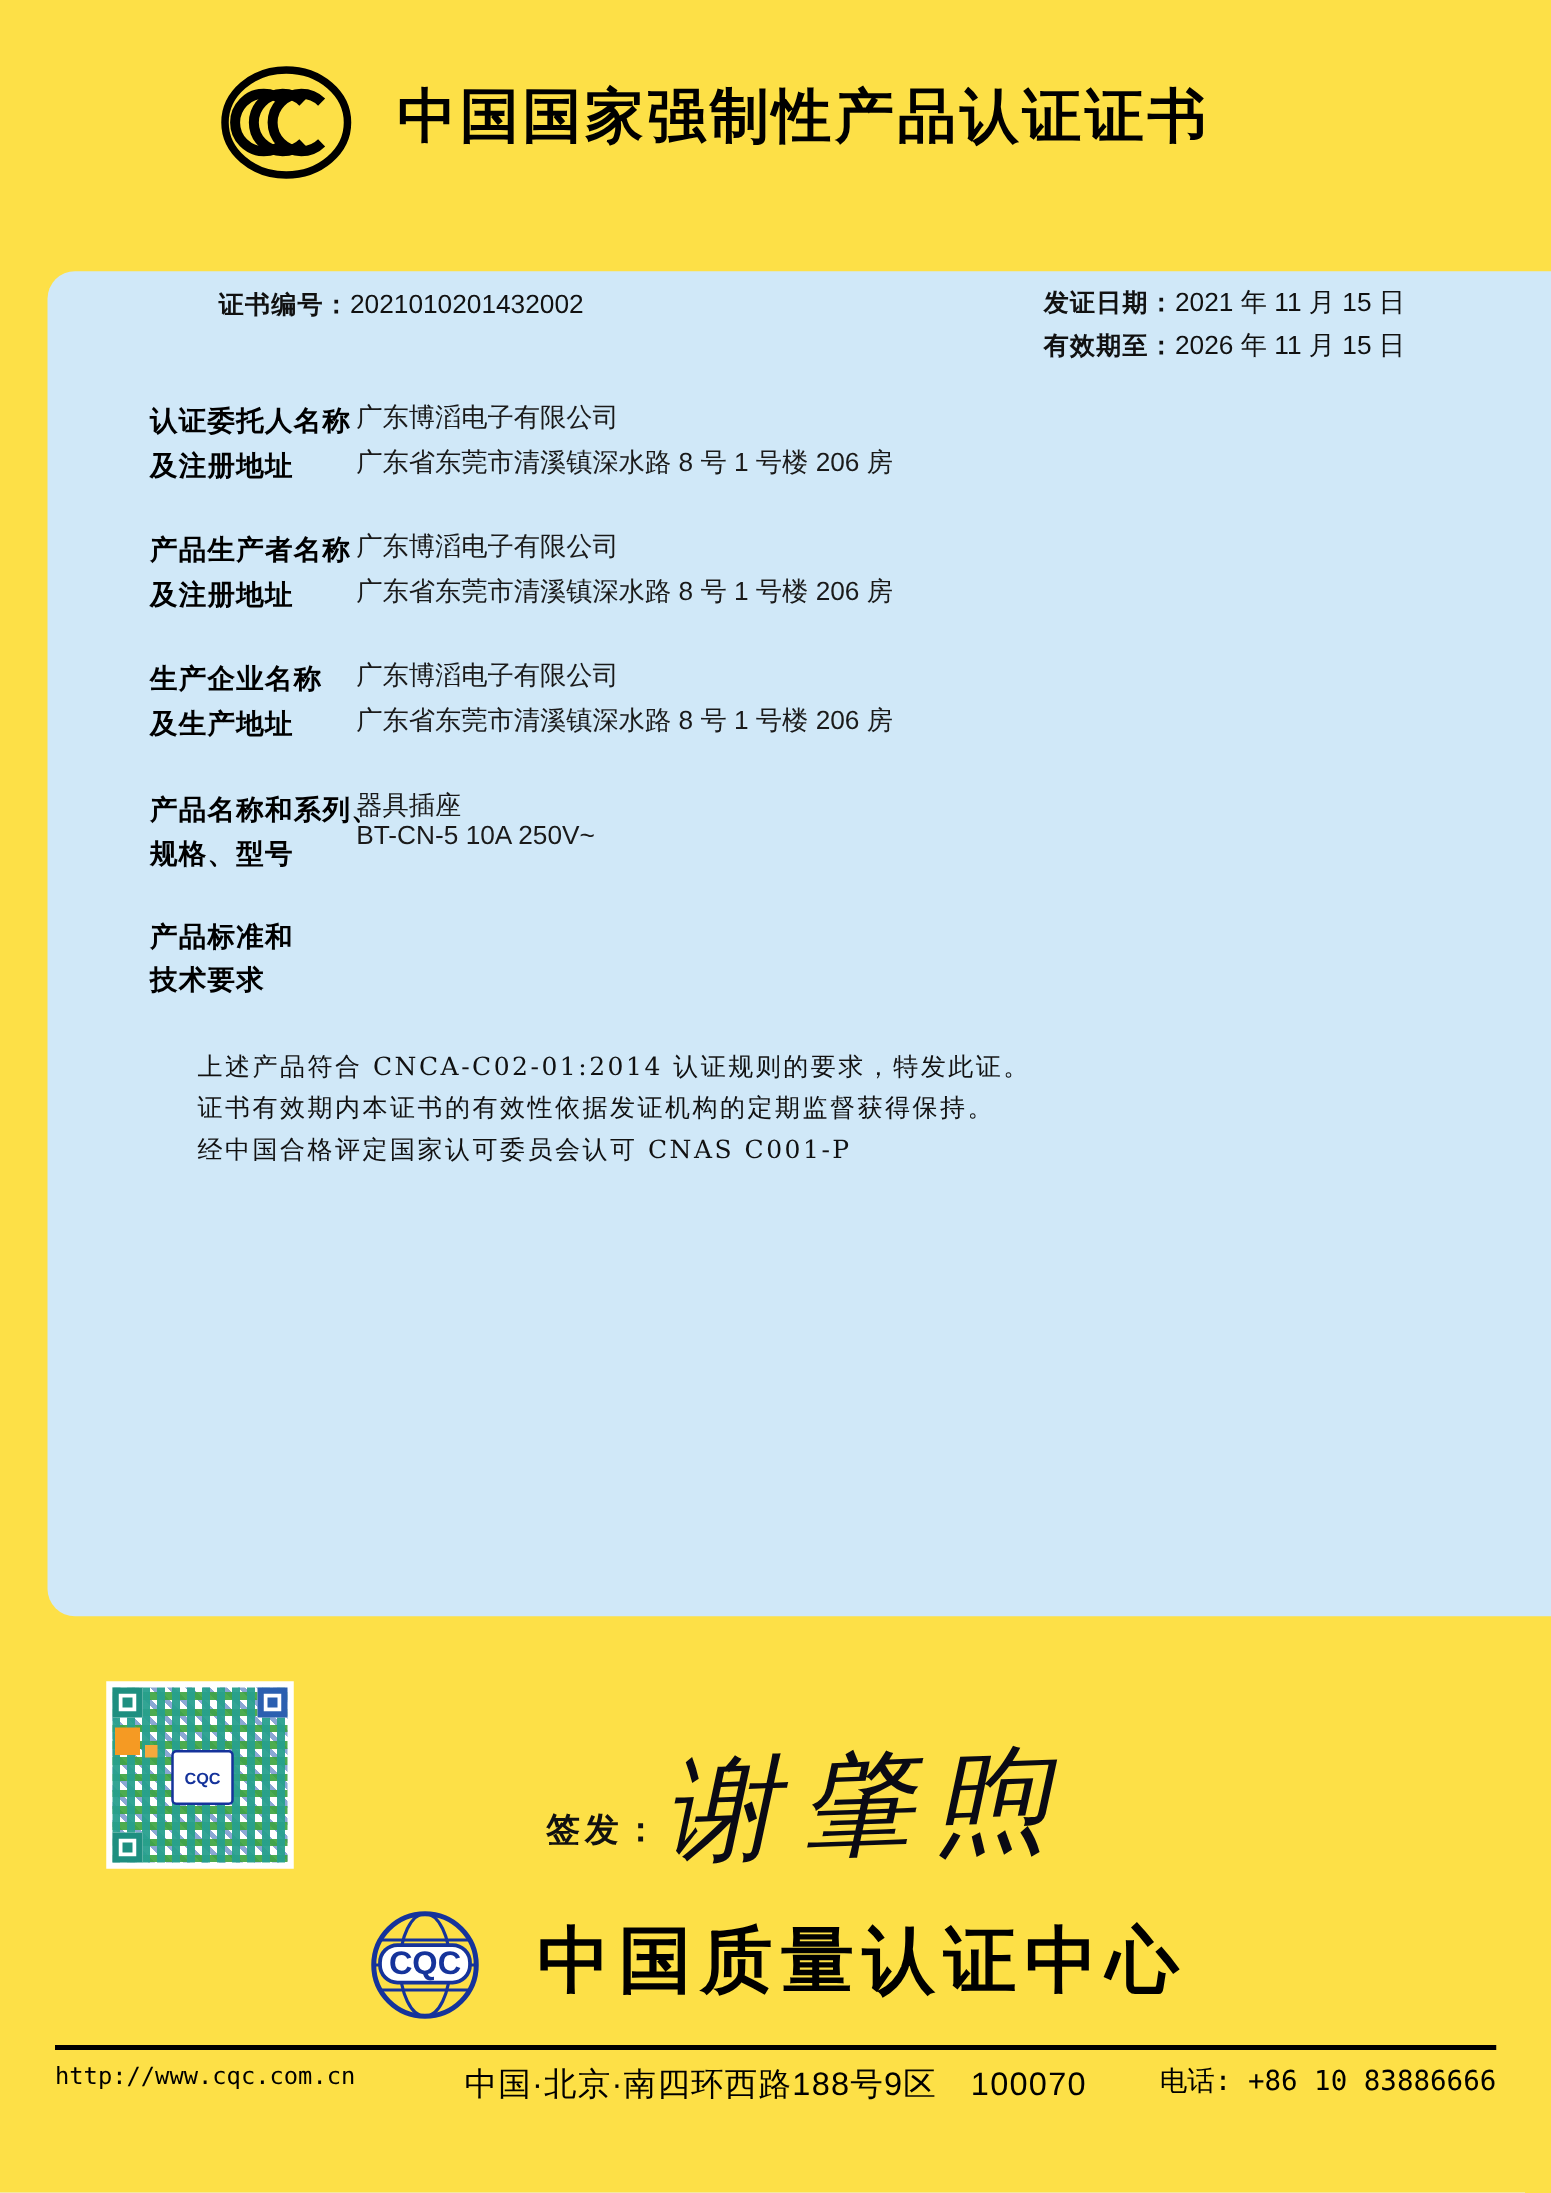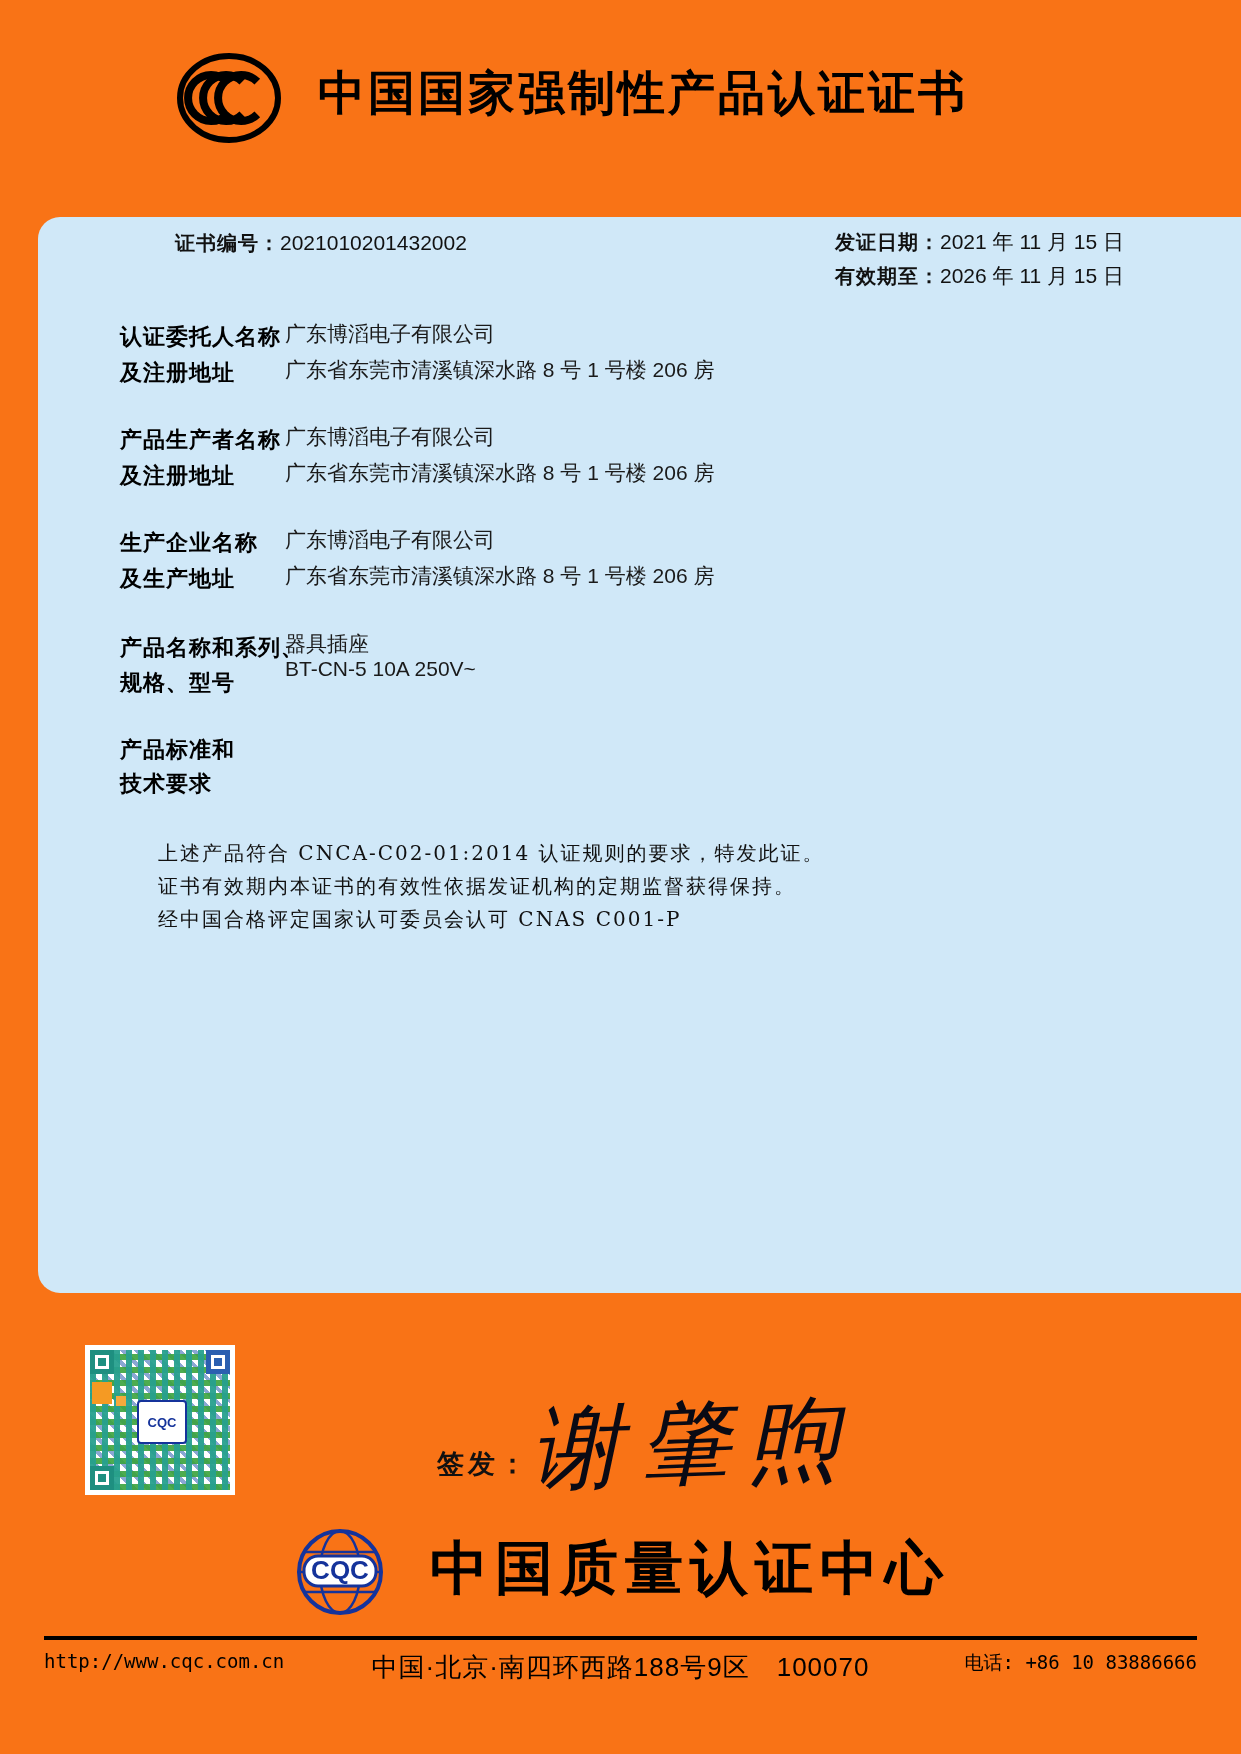--- a/index.html
+++ b/index.html
@@ -1,19 +1,19 @@
 <!DOCTYPE html>
 <html><head>
 <meta charset="utf-8">
 <style>
   html,body{margin:0;padding:0;}
   .page{
     position:relative;
     width:1241px;height:1754px;
-    background:#f97316;
+    background:#fde047;
     font-family:"Liberation Sans", sans-serif;
     color:#111;
     overflow:hidden;
   }
   
   .ccc-logo{position:absolute;left:176px;top:52px;width:106px;height:92px;}
   .page-title{
     position:absolute;left:318px;top:62px;
     font-size:47px;font-weight:900;letter-spacing:3px;color:#000;
     font-family:"Liberation Sans", sans-serif;
@@ -86,21 +86,21 @@
   .divider{position:absolute;left:44px;top:1636px;width:1153px;height:4px;background:#000;}
   .footer-web{
     position:absolute;left:44px;top:1650px;font-size:19px;
     font-family:"DejaVu Sans Mono", monospace;color:#000;
   }
   .footer-addr{
     position:absolute;left:0;right:0;top:1650px;text-align:center;
     font-size:26px;color:#000;letter-spacing:1px;
   }
   .footer-phone{
-    position:absolute;right:44px;top:1650px;font-size:19px;
+    position:absolute;right:44px;top:1650px;font-size:22px;
     font-family:"DejaVu Sans Mono", monospace;color:#000;
   }
 </style>
 </head>
 <body>
 
 <div class="page">
 
   <svg class="ccc-logo" viewBox="0 0 106 92">
     <ellipse cx="53" cy="46" rx="49" ry="42" fill="none" stroke="#000" stroke-width="6"></ellipse>

